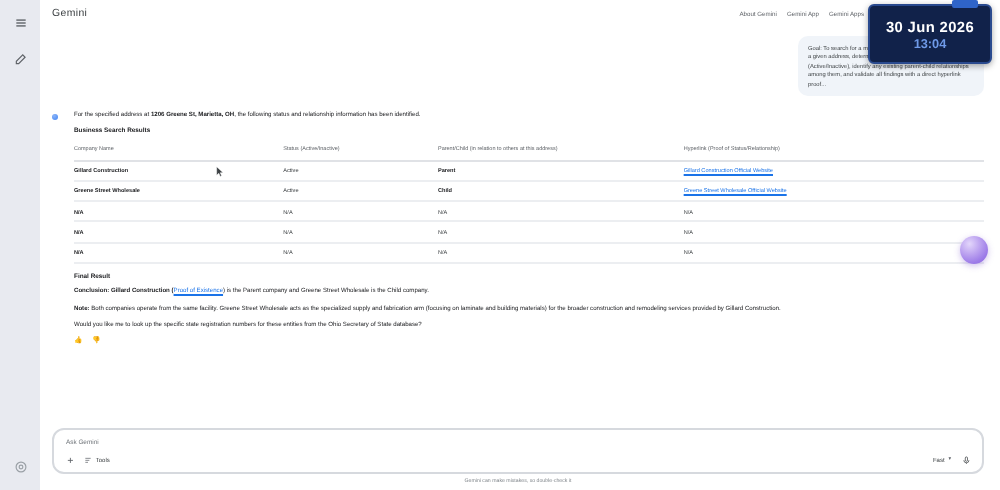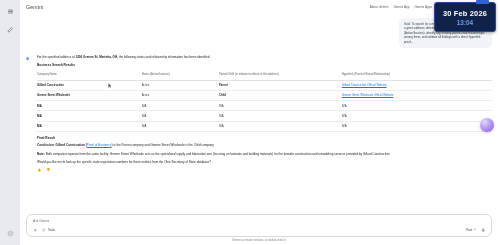--- a/index.html
+++ b/index.html
@@ -307,17 +307,17 @@
         </div>
       </div>
       <div class="footer-note">Gemini can make mistakes, so double-check it</div>
     </div>
   </div>
 
   <div class="orb"></div>
 
   <div class="date-overlay">
     <div class="tab-strip"></div>
-    <div class="date-text">30 Feb 2026</div>
+    <div class="date-text">30 Jun 2026</div>
     <div class="time-text">13:04</div>
   </div>
 
 </div>
 
 </body></html>

